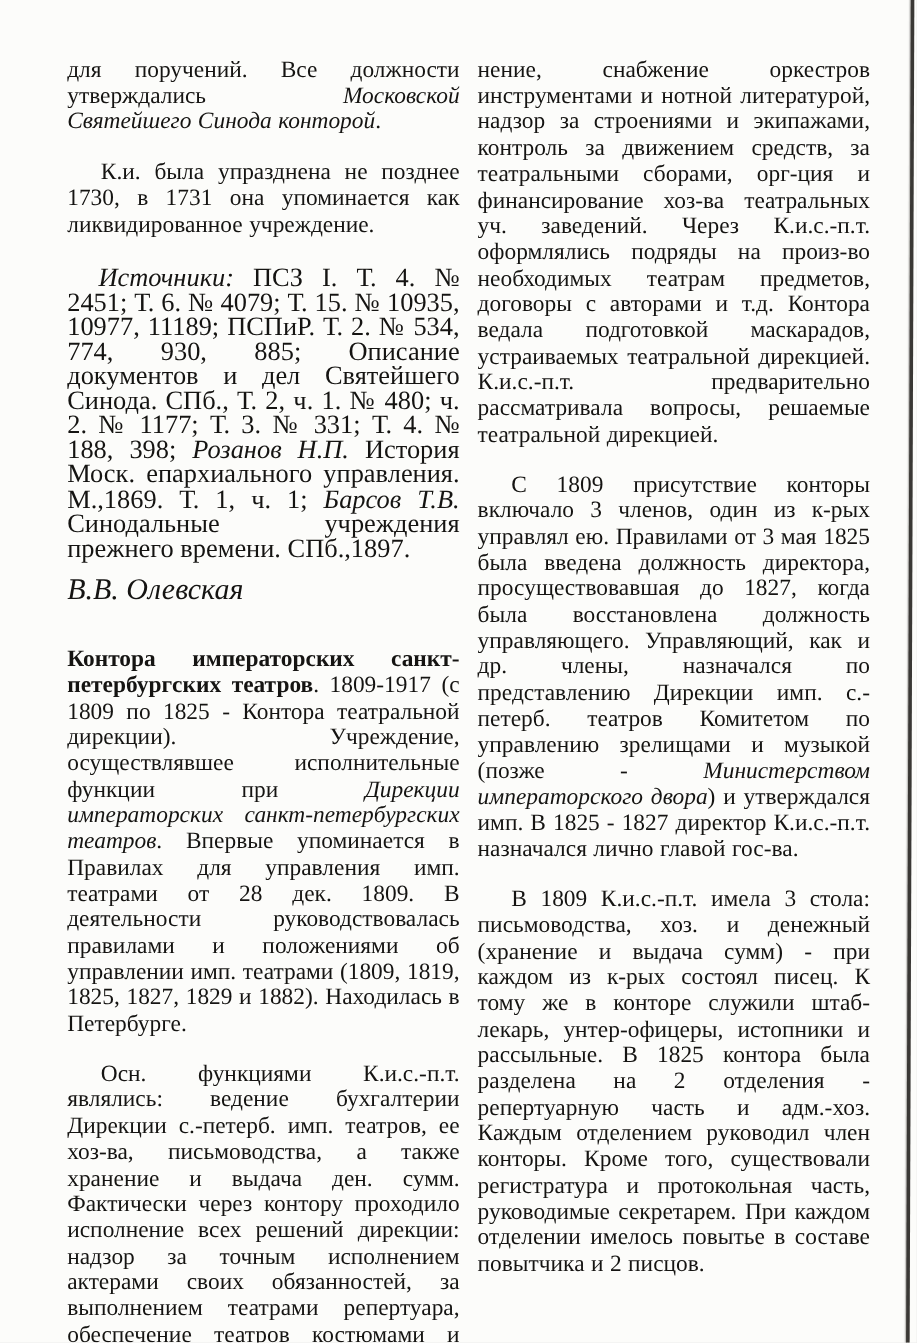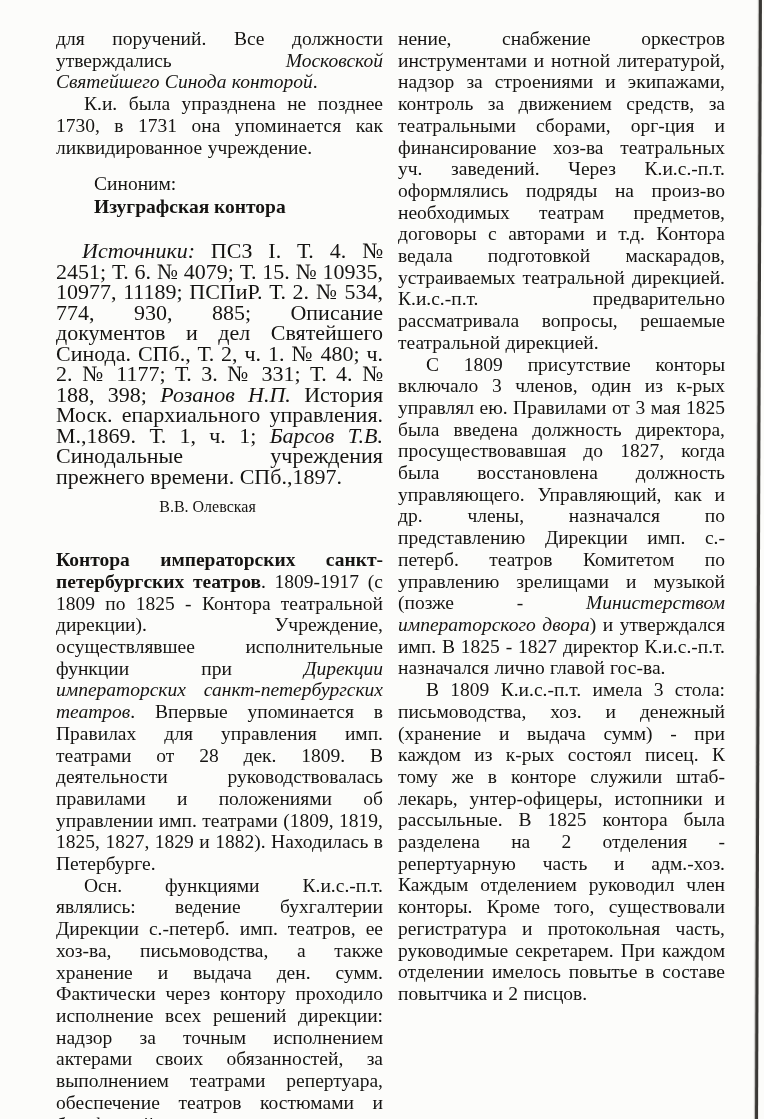--- a/index.html
+++ b/index.html
@@ -19,36 +19,38 @@
     width: 327px;
     text-align: justify;
   }
   .col-left  { left: 56px; }
   .col-right { left: 398px; }
   p { margin: 0; }
   .body {
     font-size: 19.5px;
     line-height: 21.7px;
     word-spacing: 0.5px;
+    margin-top: 20px;
   }
   .indent { text-indent: 28px; }
   .synonym-block {
     margin: 14px 0 0 38px;
     font-size: 19.5px;
     line-height: 23px;
   }
   .sources {
     font-size: 22px;
     line-height: 20.5px;
     margin-top: 23px;
     text-indent: 26px;
   }
   .author {
-    text-align: center;
-    font-size: 16px;
+    font-style: italic;
+    text-align: left;
+    font-size: 25px;
     margin: 11px 24px 0 0;
   }
   .entry { margin-top: 33px; }
   .it { font-style: italic; }
   .bd { font-weight: bold; }
   .page-number {
     position: absolute;
     top: 1058px;
     left: 0;
     width: 728px;
@@ -69,24 +71,20 @@
 </style>
 </head>
 <body>
 
 <div class="page">
 
   <div class="col col-left">
     <p class="body"><span>для поручений. Все должности утверждались </span><span class="it">Московской Святейшего Синода конторой</span><span>.</span></p>
     <p class="body indent"><span>К.и. была упразднена не позднее 1730, в 1731 она упоминается как ликвидированное учреждение.</span></p>
 
-    <div class="synonym-block">
-      <p>Синоним:</p>
-      <p class="bd">Изуграфская контора</p>
-    </div>
 
     <p class="sources"><span class="it">Источники:</span><span> ПСЗ I. Т. 4. № 2451; Т. 6. № 4079; Т. 15. № 10935, 10977, 11189; ПСПиР. Т. 2. № 534, 774, 930, 885; Описание документов и дел Святейшего Синода. СПб., Т. 2, ч. 1. № 480; ч. 2. № 1177; Т. 3. № 331; Т. 4. № 188, 398; </span><span class="it">Розанов Н.П.</span><span> История Моск. епархиального управления. М.,1869. Т. 1, ч. 1; </span><span class="it">Барсов Т.В.</span><span> Синодальные учреждения прежнего времени. СПб.,1897.</span></p>
 
     <p class="author">В.В. Олевская</p>
 
     <p class="body entry"><span class="bd">Контора императорских санкт-петербургских театров</span><span>. 1809-1917 (с 1809 по 1825 - Контора театральной дирекции). Учреждение, осуществлявшее исполнительные функции при </span><span class="it">Дирекции императорских санкт-петербургских театров</span><span>. Впервые упоминается в Правилах для управления имп. театрами от 28 дек. 1809. В деятельности руководствовалась правилами и положениями об управлении имп. театрами (1809, 1819, 1825, 1827, 1829 и 1882). Находилась в Петербурге.</span></p>
     <p class="body indent"><span>Осн. функциями К.и.с.-п.т. являлись: ведение бухгалтерии Дирекции с.-петерб. имп. театров, ее хоз-ва, письмоводства, а также хранение и выдача ден. сумм. Фактически через контору проходило исполнение всех решений дирекции: надзор за точным исполнением актерами своих обязанностей, за выполнением театрами репертуара, обеспечение театров костюмами и бутафорией, их хра-</span></p>
   </div>
 
   <div class="col col-right">

